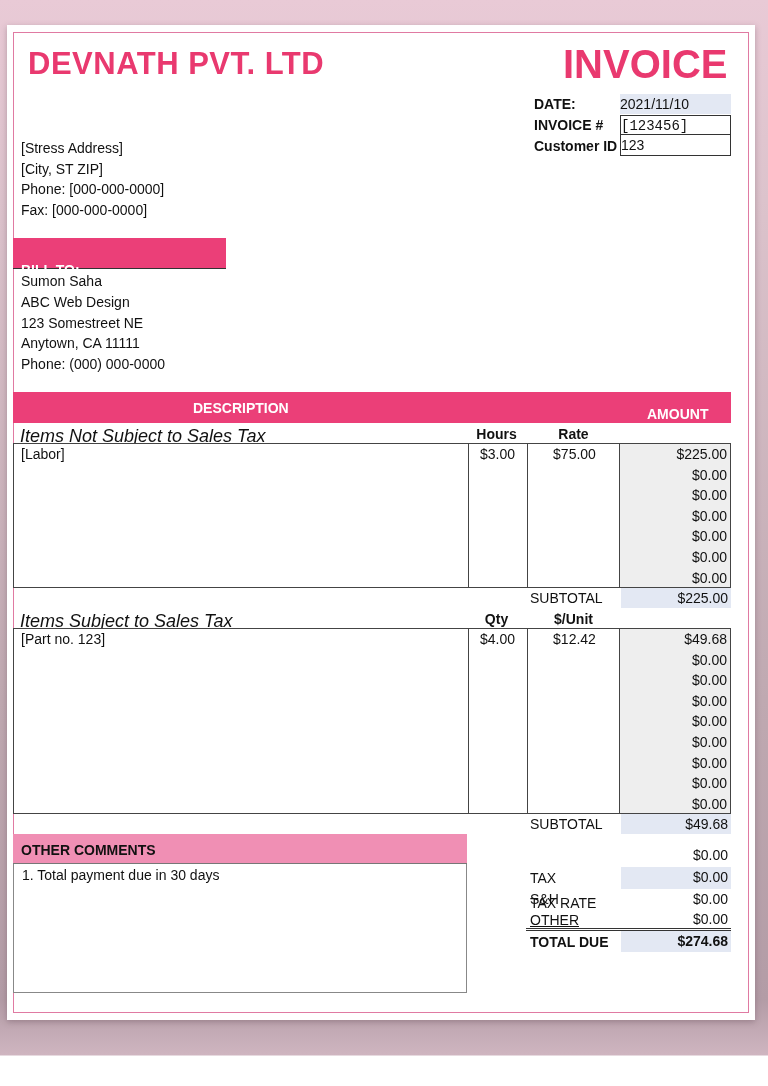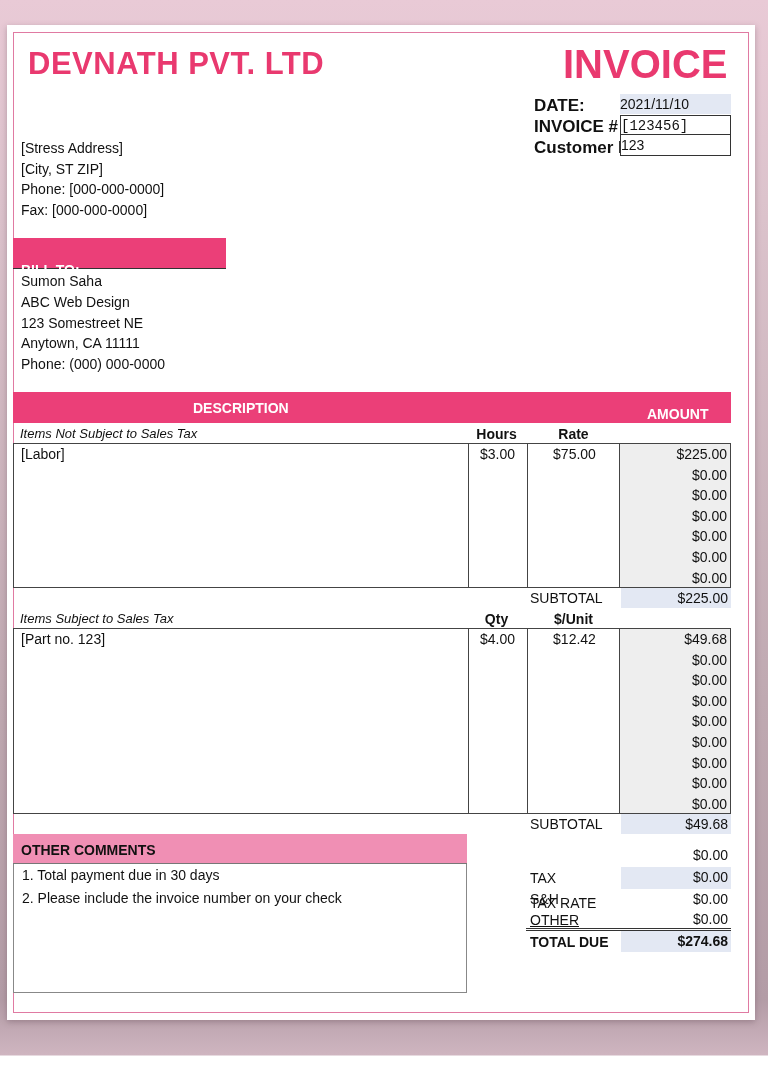--- a/index.html
+++ b/index.html
@@ -18,36 +18,36 @@
     position:absolute; left:13px; top:32px; width:734px; height:979px;
     border:1.5px solid #e07aa2;
   }
   .abs { position:absolute; }
   .company {
     left:28px; top:46px; font-size:31px; font-weight:bold; color:#e9396f; letter-spacing:0.5px;
   }
   .invoice-title {
     left:563px; top:42px; font-size:40px; font-weight:bold; color:#e9396f;
   }
-  .meta-label { left:534px; font-size:17px; font-weight:bold; }
+  .meta-label { left:534px; font-size:14px; font-weight:bold; }
   .meta-cell {
     left:620px; width:111px; height:20px; font-size:14px; text-align:left; line-height:20px; box-sizing:border-box;
   }
   .meta-date { background:#e3e8f3; }
   .meta-boxed { border:1px solid #333; background:#fff; }
   .addr { left:21px; top:138px; font-size:14px; line-height:20.5px; }
   .bar {
     background:#eb3f78; color:#fff; font-weight:bold; font-size:14px; box-sizing:border-box;
   }
   .bill-bar { left:13px; top:238px; width:213px; height:31px; padding:24px 0 0 8px; border-bottom:1.5px solid #333; }
   .bill-lines { left:21px; top:271px; font-size:14px; line-height:20.8px; }
   .desc-bar { left:13px; top:392px; width:718px; height:31px; }
   .desc-bar .d-desc { position:absolute; left:180px; top:8px; }
   .desc-bar .d-amt { position:absolute; left:634px; top:14px; }
-  .sec-title { font-size:13px; font-style:italic; }
+  .sec-title { font-size:18px; font-style:italic; }
   .col-h { font-size:14px; font-weight:bold; text-align:center; }
   .tbl { border:1px solid #444; box-sizing:border-box; background:#fff; }
   .vline { position:absolute; top:0; bottom:0; width:0; border-left:1px solid #444; }
   .amt-col { position:absolute; right:0; top:0; bottom:0; width:110px; background:#eeeeee; border-left:1px solid #444; }
   .amt-cell { height:20.6px; line-height:20.6px; text-align:right; padding-right:3px; font-size:14px; }
   .cell-txt { position:absolute; font-size:14px; }
   .sub-label { left:530px; font-size:14px; }
   .sub-val { left:621px; width:110px; height:20px; line-height:20px; background:#e3e8f3; text-align:right; padding-right:3px; box-sizing:border-box; font-size:14px; }
   .tax-label { left:530px; font-size:14px; }
   .tax-val { left:621px; width:110px; height:21px; line-height:21px; text-align:right; padding-right:3px; box-sizing:border-box; font-size:14px; }
@@ -141,21 +141,20 @@
   <div class="cell-txt" style="left:454px; width:59px; text-align:center; top:2px;">$4.00</div>
   <div class="cell-txt" style="left:513px; width:95px; text-align:center; top:2px;">$12.42</div>
 </div>
 
 <div class="abs sub-label" style="top:816px;">SUBTOTAL</div>
 <div class="abs sub-val" style="top:814px;">$49.68</div>
 
 <div class="abs comments-bar">OTHER COMMENTS</div>
 <div class="abs comments-box">
   <div class="comment-line" style="top:3px;">1. Total payment due in 30 days</div>
-  <div class="comment-line" style="top:26px;">2. Please include the invoice number on your check</div>
 </div>
 
 <div class="abs tax-label" style="top:895px;">TAX RATE</div>
 <div class="abs tax-val" style="top:845px;">$0.00</div>
 <div class="abs tax-label" style="top:870px;">TAX</div>
 <div class="abs tax-val shade" style="top:867px; height:22px;">$0.00</div>
 <div class="abs tax-label" style="top:891px;">S&amp;H</div>
 <div class="abs tax-val" style="top:889px;">$0.00</div>
 <div class="abs tax-label under" style="top:912px;">OTHER</div>
 <div class="abs tax-val" style="top:909px;">$0.00</div>

